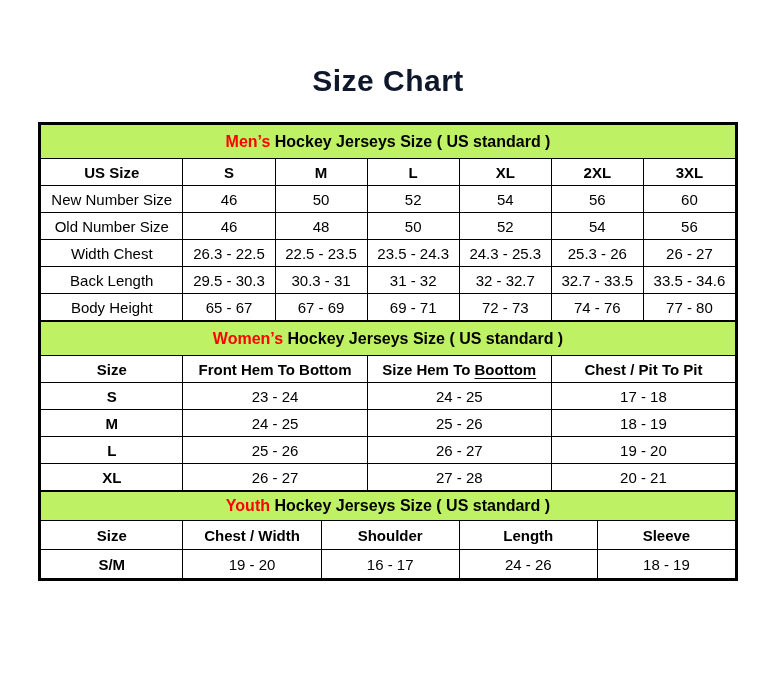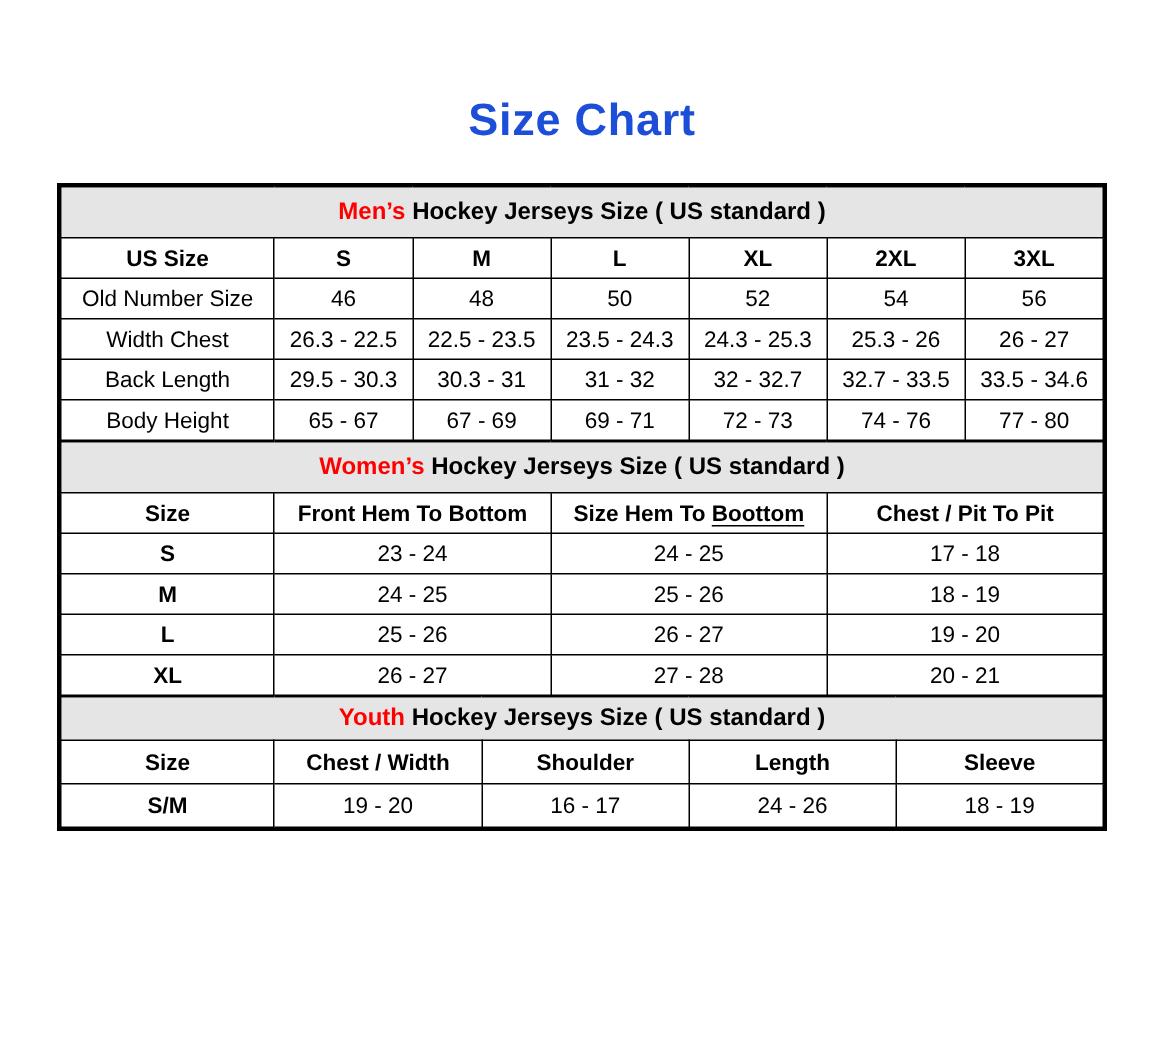--- a/index.html
+++ b/index.html
@@ -14,21 +14,21 @@
     height: 692px;
     background: #ffffff;
     overflow: hidden;
   }
   .page-title {
     margin: 0;
     padding-top: 64px;
     text-align: center;
     font-size: 30px;
     font-weight: bold;
-    color: #1d4ed8;
+    color: #0f172a;
     letter-spacing: 0.5px;
   }
   .chart-wrap {
     position: absolute;
     left: 38px;
     top: 122px;
     width: 700px;
     box-sizing: border-box;
     border: 2px solid #000000;
     background: #ffffff;
@@ -44,21 +44,21 @@
     vertical-align: middle;
     padding: 0 2px;
     color: #000000;
     font-size: 15px;
     font-weight: normal;
     height: 26px;
     overflow: hidden;
     white-space: nowrap;
   }
   tr.band td {
-    background: #e5e5e5;
+    background: #bef264;
     font-weight: bold;
     font-size: 16px;
     height: 33px;
   }
   .accent { color: #ff0000; }
   tr.head th { font-weight: bold; }
   th.rowlab { font-weight: bold; }
   td.rowlab { font-weight: normal; }
   .wavy {
     text-decoration-line: underline;
@@ -97,20 +97,29 @@
         </td>
       </tr>
       <tr class="head">
         <th>US Size</th>
         <th>S</th>
         <th>M</th>
         <th>L</th>
         <th>XL</th>
         <th>2XL</th>
         <th>3XL</th>
+      </tr>
+      <tr>
+        <td class="rowlab">New Number Size</td>
+        <td>46</td>
+        <td>50</td>
+        <td>52</td>
+        <td>54</td>
+        <td>56</td>
+        <td>60</td>
       </tr>
       <tr>
         <td class="rowlab">Old Number Size</td>
         <td>46</td>
         <td>48</td>
         <td>50</td>
         <td>52</td>
         <td>54</td>
         <td>56</td>
       </tr>

